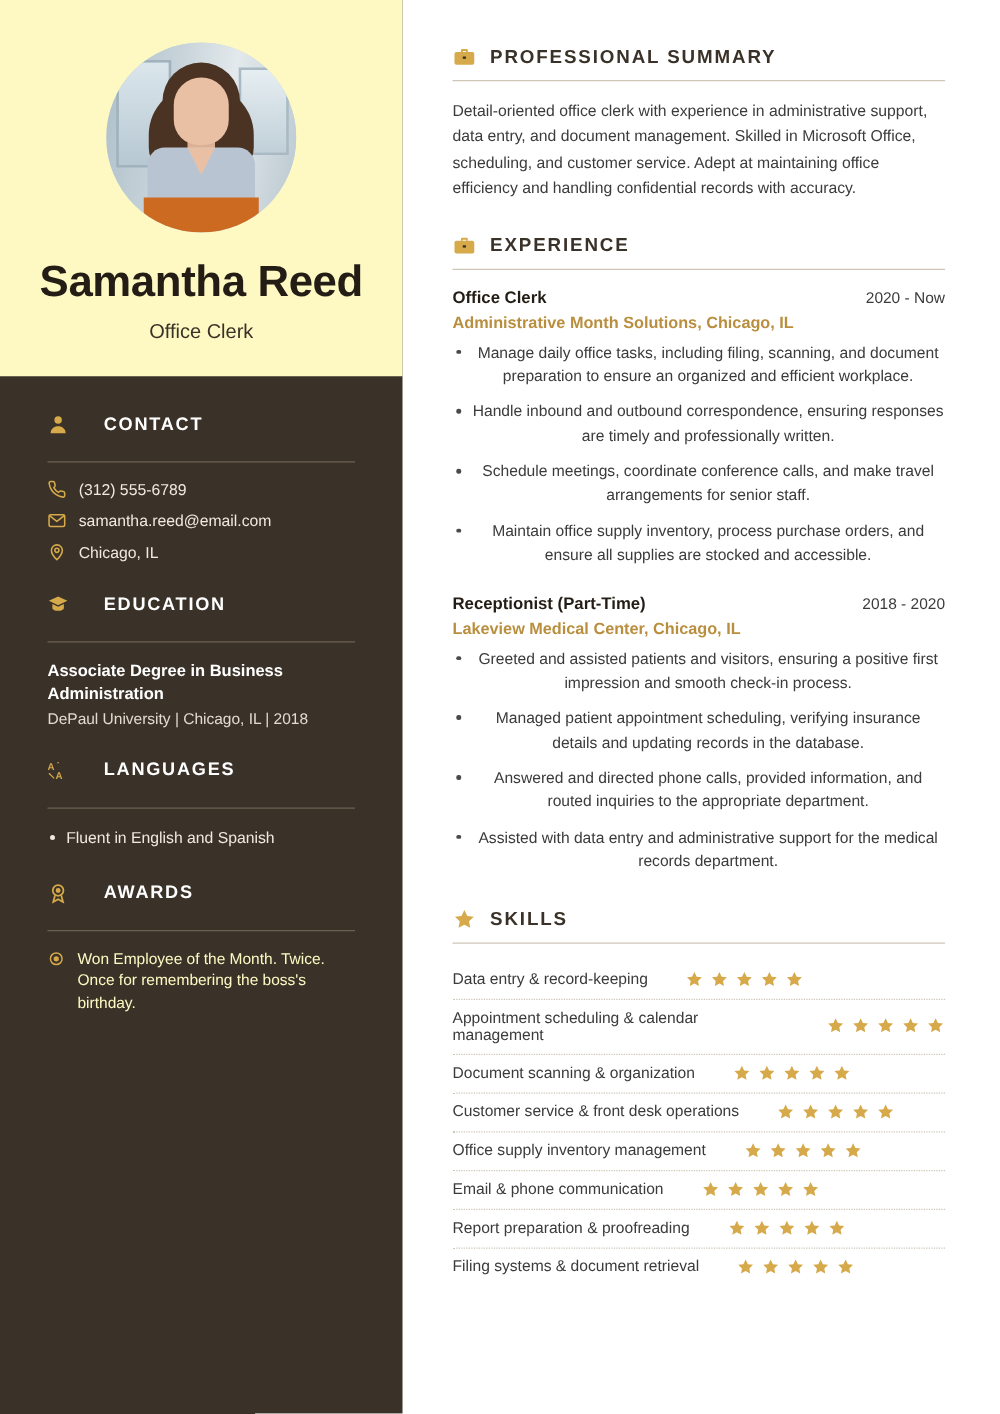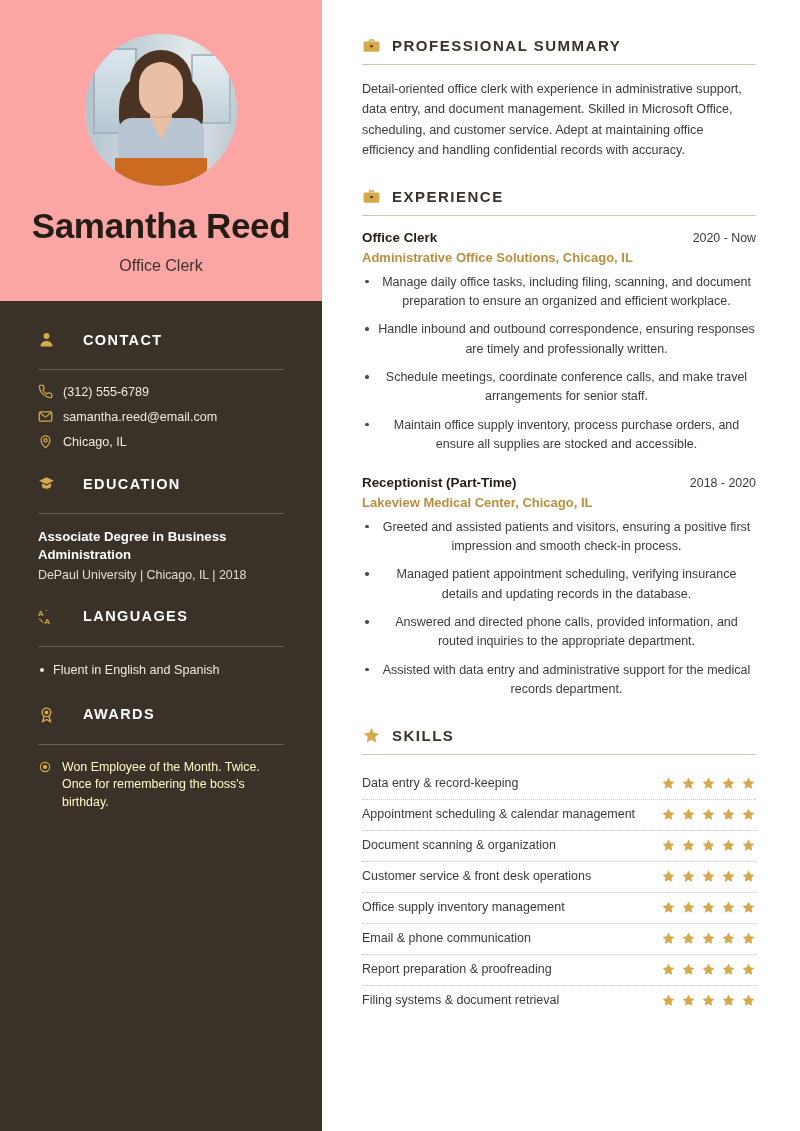--- a/index.html
+++ b/index.html
@@ -17,21 +17,21 @@
   }
 
   
   .sidebar {
     width: 322px;
     flex: 0 0 322px;
     background: #3a3228;
     position: relative;
   }
   .sidebar-top {
-    background: #fca5a5;
+    background: #fef9c3;
     padding: 34px 24px 26px;
     text-align: center;
   }
   .avatar {
     width: 152px; height: 152px;
     border-radius: 50%;
     margin: 0 auto 20px;
     overflow: hidden;
     position: relative;
     background: #cfd8dd;
@@ -223,22 +223,22 @@
     text-align: center;
   }
   .bullets li:before {
     content: "";
     position: absolute; left: 3px; top: 7px;
     width: 3.5px; height: 3.5px; border-radius: 50%;
     background: #4a4a4a;
   }
 
   .skill-row {
-    display: flex; align-items: center; justify-content: space-between;
-    gap: 17px;
+    display: flex; align-items: center; 
+    gap: 30px;
     padding: 7px 0 8px;
     border-bottom: 1px dotted #cfc6b8;
   }
   .skill-row:last-child { border-bottom: 0; }
   .skill-name { font-size: 12.5px; color: #3b3b3b; }
   .stars { display: flex; gap: 5px; flex: 0 0 auto; }
   .star { width: 15px; height: 15px; display: block; }
   .star svg { width: 100%; height: 100%; display: block; }
 </style>
 </head>
@@ -392,21 +392,21 @@
             </svg>
         </span>
         <h2>EXPERIENCE</h2>
       </div>
 
       <div class="job">
         <div class="job-line">
           <span class="job-role">Office Clerk</span>
           <span class="job-date">2020 - Now</span>
         </div>
-        <div class="job-company">Administrative Office Solutions, Chicago, IL</div>
+        <div class="job-company">Administrative Month Solutions, Chicago, IL</div>
         <ul class="bullets">
           <li>Manage daily office tasks, including filing, scanning, and document preparation to ensure an organized and efficient workplace.</li>
           <li>Handle inbound and outbound correspondence, ensuring responses are timely and professionally written.</li>
           <li>Schedule meetings, coordinate conference calls, and make travel arrangements for senior staff.</li>
           <li>Maintain office supply inventory, process purchase orders, and ensure all supplies are stocked and accessible.</li>
         </ul>
       </div>
 
       <div class="job">
         <div class="job-line">

